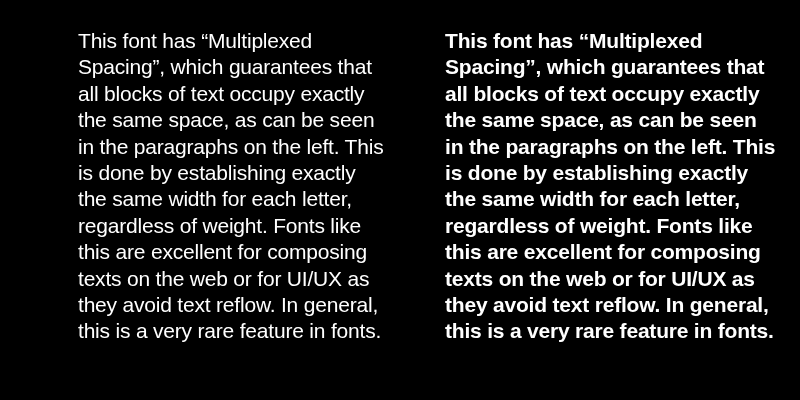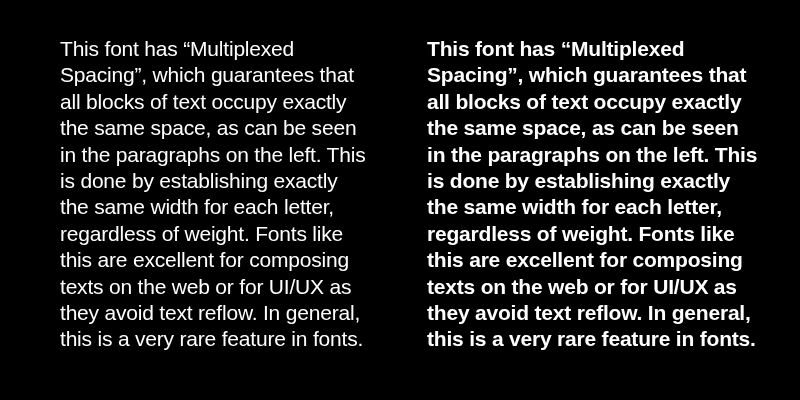--- a/index.html
+++ b/index.html
@@ -8,25 +8,26 @@
   }
   .canvas {
     position: relative;
     width: 800px;
     height: 400px;
     overflow: hidden;
     font-family: "Liberation Sans", sans-serif;
   }
   .para {
     position: absolute;
-    top: 36px;
+    top: 28px;
     font-size: 21px;
     line-height: 26.4px;
     letter-spacing: -0.2px;
     white-space: nowrap;
+    margin-left: 18px;
   }
   .para-regular {
     left: 60px;
     font-weight: 400;
   }
   .para-bold {
     left: 427px;
     font-weight: 700;
   }
   .para .text-line {

